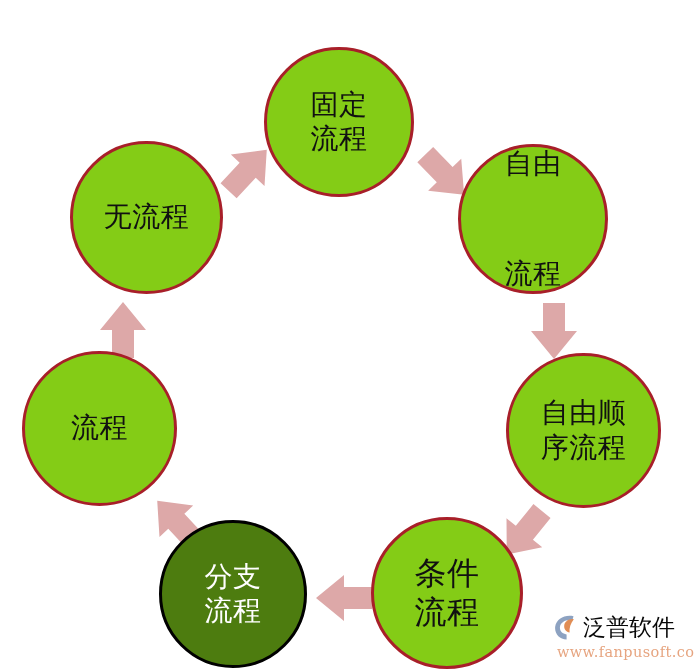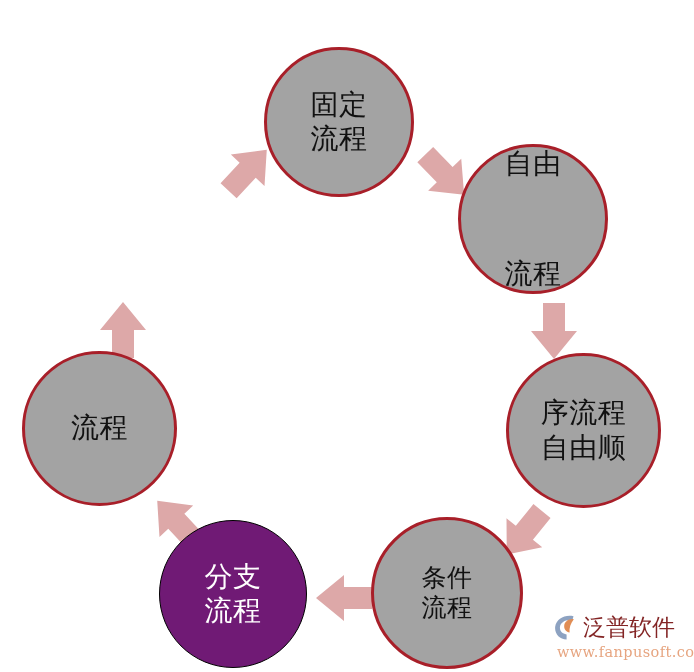--- a/index.html
+++ b/index.html
@@ -24,38 +24,38 @@
     border-radius: 50%;
     display: flex;
     flex-direction: column;
     align-items: center;
     justify-content: center;
     text-align: center;
     line-height: 1.22;
     letter-spacing: 0.5px;
   }
   .node.outlined {
-    background: #a3a3a3;
+    background: #84cc16;
     border: 3px solid #a81f29;
     color: #111111;
   }
   .node.filled {
-    background: #701a75;
-    border: 1px solid #000000;
+    background: #4d7c0f;
+    border: 3px solid #000000;
     color: #ffffff;
   }
   .node .line {
     display: block;
     white-space: nowrap;
   }
   
   #node-fixed        { left: 264px; top: 47px;  width: 150px; height: 150px; font-size: 28px; }
   #node-free         { left: 458px; top: 144px; width: 150px; height: 150px; font-size: 28px; justify-content: space-between; }
   #node-freeseq      { left: 506px; top: 353px; width: 155px; height: 155px; font-size: 28px; }
-  #node-condition    { left: 371px; top: 517px; width: 152px; height: 152px; font-size: 25px; }
+  #node-condition    { left: 371px; top: 517px; width: 152px; height: 152px; font-size: 32px; }
   #node-branch       { left: 159px; top: 520px; width: 148px; height: 148px; font-size: 28px; }
   #node-concurrent   { left: 22px;  top: 351px; width: 155px; height: 155px; font-size: 28px; }
   #node-noflow       { left: 70px;  top: 141px; width: 153px; height: 153px; font-size: 28px; }
 
   
   .arrow {
     position: absolute;
   }
   .arrow svg { display: block; overflow: visible; }
 
@@ -87,21 +87,21 @@
     height: 30px;
   }
   #watermark .mark {
     width: 27px;
     height: 26px;
     position: relative;
     flex: 0 0 auto;
   }
   #watermark .brand-text {
     font-size: 23px;
-    color: #7f1d1d;
+    color: #000000;
     font-family: Liberation Serif, serif;
     letter-spacing: 0px;
     white-space: nowrap;
     line-height: 1;
   }
   #watermark .url-text {
     font-size: 14.5px;
     color: #e6a27c;
     font-family: "DejaVu Serif", "Liberation Serif", serif;
     letter-spacing: 0.4px;
@@ -175,38 +175,41 @@
     <span class="line">固定</span>
     <span class="line">流程</span>
   </div>
 
   <div class="node outlined" id="node-free">
     <span class="line">自由</span>
     <span class="line">流程</span>
   </div>
 
   <div class="node outlined" id="node-freeseq">
+    <span class="line">自由顺</span>
     <span class="line">序流程</span>
-    <span class="line">自由顺</span>
   </div>
 
   <div class="node outlined" id="node-condition">
     <span class="line">条件</span>
     <span class="line">流程</span>
   </div>
 
   <div class="node filled" id="node-branch">
     <span class="line">分支</span>
     <span class="line">流程</span>
   </div>
 
   <div class="node outlined" id="node-concurrent">
     <span class="line">流程</span>
   </div>
 
+  <div class="node outlined" id="node-noflow">
+    <span class="line">无流程</span>
+  </div>
 
   <div id="watermark">
     <div class="logo-row">
       <span class="mark">
         <svg width="27" height="26" viewBox="0 0 27 26" aria-hidden="true">
           <path d="M20.5 2.2 C12 0.2 3.2 4.8 2.2 12.6 C1.3 19.6 6.4 25.2 13.6 25.6 L13.6 20.4 C9.2 20.0 6.4 16.8 7.0 12.8 C7.7 8.0 13.2 5.0 19.4 6.3 Z" fill="#8aa0c0"></path>
           <path d="M20.8 5.2 C15.6 4.6 11.6 7.6 11.2 11.8 C10.9 15.2 13.2 18.0 16.6 18.6 C16.0 14.0 17.6 9.2 20.8 5.2 Z" fill="#e08a50"></path>
         </svg>
       </span>
       <span class="brand-text">泛普软件</span>

